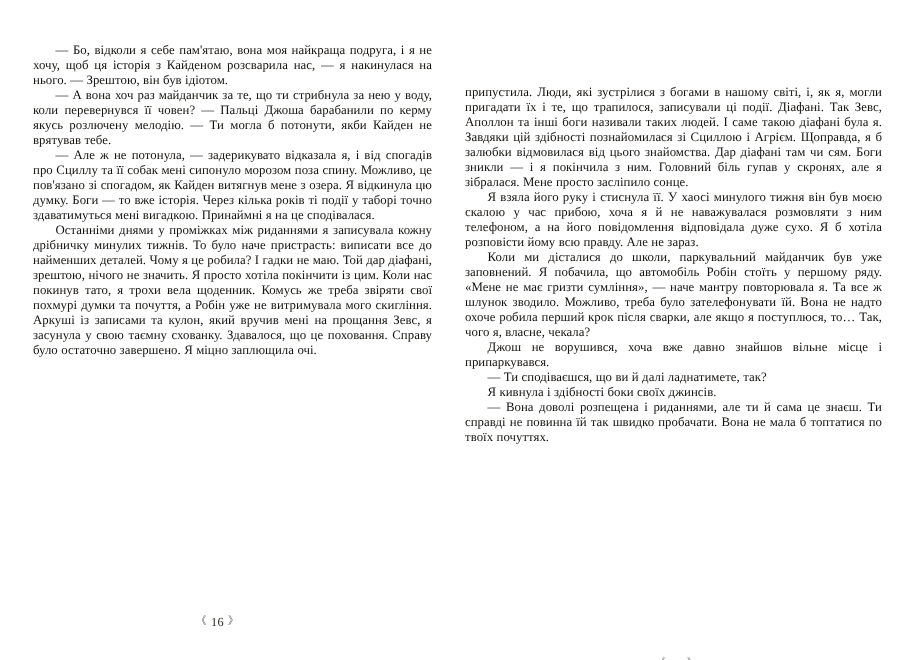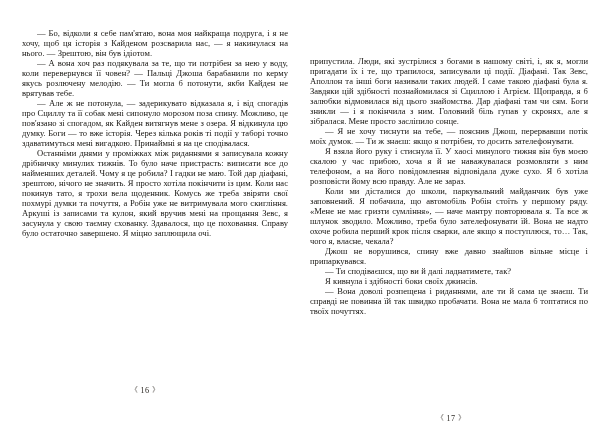--- a/index.html
+++ b/index.html
@@ -55,21 +55,21 @@
     margin: 0;
     text-indent: 15px;
   }
   .text-block p.noindent {
     text-indent: 0;
   }
   .folio {
     position: absolute;
     left: 0;
     right: 0;
-    top: 384px;
+    top: 408px;
     text-align: center;
     font-size: 8.2px;
     line-height: 12px;
     color: #2a2722;
     letter-spacing: 0.3px;
   }
   .page-left .folio { padding-right: 10px; }
   .page-right .folio { padding-left: 2px; }
   .folio .orn {
     font-size: 7.4px;
@@ -81,36 +81,35 @@
   }
 </style>
 </head>
 <body>
 
 <div class="spread">
 
   <div class="page page-left">
     <div class="text-block">
       <p>— Бо, відколи я себе пам'ятаю, вона моя найкраща подруга, і я не хочу, щоб ця історія з Кайденом розсварила нас, — я накинулася на нього. — Зрештою, він був ідіотом.</p>
-      <p>— А вона хоч раз подякувала за те, що ти потрібен за нею у воду, коли перевернувся її човен? — Пальці Джоша барабанили по керму якусь розлючену мелодію. — Ти могла б потонути, якби Кайден не врятував тебе.</p>
+      <p>— А вона хоч раз майданчик за те, що ти стрибнула за нею у воду, коли перевернувся її човен? — Пальці Джоша барабанили по керму якусь розлючену мелодію. — Ти могла б потонути, якби Кайден не врятував тебе.</p>
       <p>— Але ж не потонула, — задерикувато відказала я, і від спогадів про Сциллу та її собак мені сипонуло морозом поза спину. Можливо, це пов'язано зі спогадом, як Кайден витягнув мене з озера. Я відкинула цю думку. Боги — то вже історія. Через кілька років ті події у таборі точно здаватимуться мені вигадкою. Принаймні я на це сподівалася.</p>
       <p>Останніми днями у проміжках між риданнями я записувала кожну дрібничку минулих тижнів. То було наче пристрасть: виписати все до найменших деталей. Чому я це робила? І гадки не маю. Той дар діафані, зрештою, нічого не значить. Я просто хотіла покінчити із цим. Коли нас покинув тато, я трохи вела щоденник. Комусь же треба звіряти свої похмурі думки та почуття, а Робін уже не витримувала мого скиглiння. Аркуші із записами та кулон, який вручив мені на прощання Зевс, я засунула у свою таємну схованку. Здавалося, що це поховання. Справу було остаточно завершено. Я міцно заплющила очі.</p>
     </div>
     <div class="folio">
       <span class="orn">《</span><span class="num">16</span><span class="orn">》</span>
     </div>
   </div>
 
   <div class="page page-right">
     <div class="text-block">
       <p class="noindent">припустила. Люди, які зустрілися з богами в нашому світі, і, як я, могли пригадати їх і те, що трапилося, записували ці події. Діафані. Так Зевс, Аполлон та інші боги називали таких людей. І саме такою діафані була я. Завдяки цій здібності познайомилася зі Сциллою і Агрієм. Щоправда, я б залюбки відмовилася від цього знайомства. Дар діафані там чи сям. Боги зникли — і я покінчила з ним. Головний біль гупав у скронях, але я зібралася. Мене просто засліпило сонце.</p>
-      <p>— Я не хочу тиснути на тебе, — пояснив Джош, перервавши потік моїх думок. — Ти ж знаєш: якщо я потрібен, то досить зателефонувати.</p>
       <p>Я взяла його руку і стиснула її. У хаосі минулого тижня він був моєю скалою у час прибою, хоча я й не наважувалася розмовляти з ним телефоном, а на його повідомлення відповідала дуже сухо. Я б хотіла розповісти йому всю правду. Але не зараз.</p>
       <p>Коли ми дісталися до школи, паркувальний майданчик був уже заповнений. Я побачила, що автомобіль Робін стоїть у першому ряду. «Мене не має гризти сумління», — наче мантру повторювала я. Та все ж шлунок зводило. Можливо, треба було зателефонувати їй. Вона не надто охоче робила перший крок після сварки, але якщо я поступлюся, то… Так, чого я, власне, чекала?</p>
-      <p>Джош не ворушився, спину вже давно знайшов вільне місце і припаркувався.</p>
+      <p>Джош не ворушився, хоча вже давно знайшов вільне місце і припаркувався.</p>
       <p>— Ти сподіваєшся, що ви й далі ладнатимете, так?</p>
       <p>Я кивнула і здібності боки своїх джинсів.</p>
       <p>— Вона доволі розпещена і риданнями, але ти й сама це знаєш. Ти справді не повинна їй так швидко пробачати. Вона не мала б топтатися по твоїх почуттях.</p>
     </div>
     <div class="folio">
       <span class="orn">《</span><span class="num">17</span><span class="orn">》</span>
     </div>
   </div>
 
 </div>

